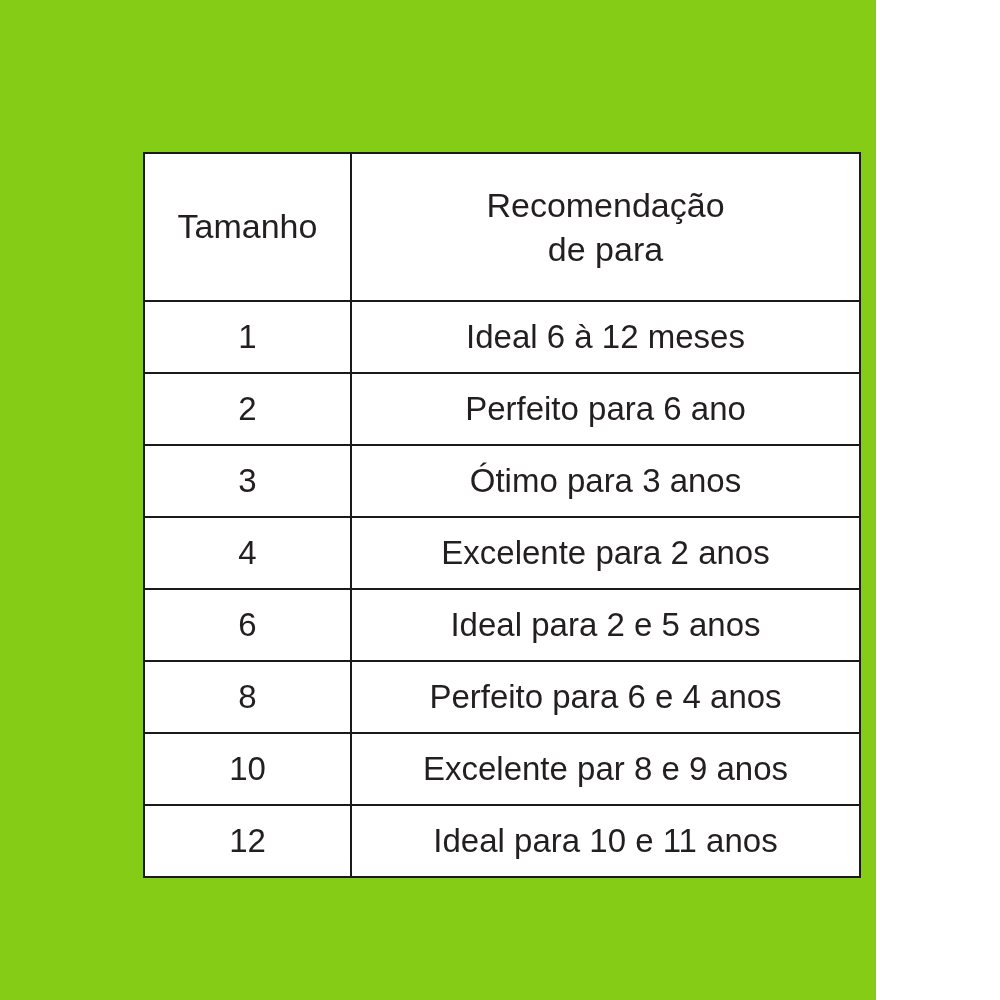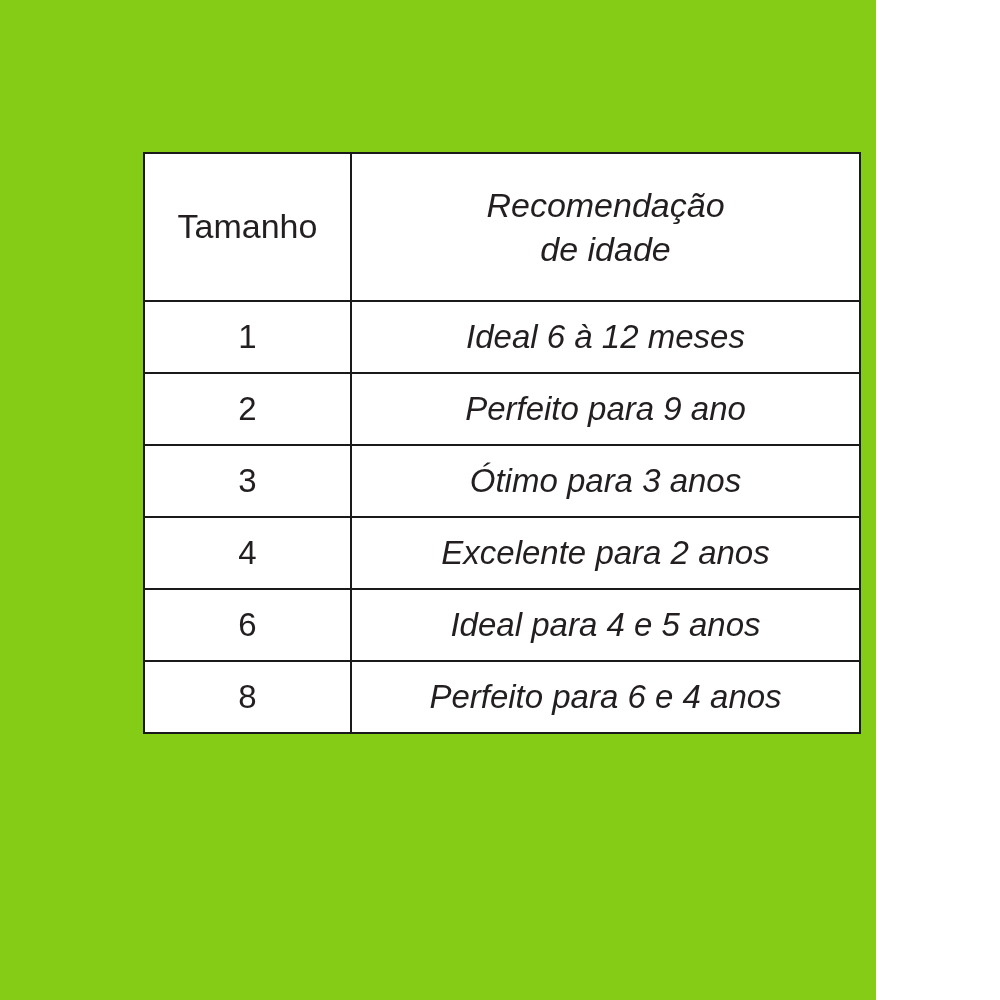--- a/index.html
+++ b/index.html
@@ -30,21 +30,21 @@
     border: 2px solid #1a1a1a;
     text-align: center;
     vertical-align: middle;
     color: #231f20;
     font-size: 33px;
     line-height: 1.28;
     padding: 0;
     font-weight: 400;
   }
   .col-size { width: 205px; }
-  .col-rec  { width: 507px; font-style: italic; }
+  .col-rec  { width: 507px; }
 
   .head-row td {
     height: 146px;
     font-size: 34px;
   }
   .head-rec-inner {
     display: block;
     line-height: 1.3;
   }
   .body-row td {
@@ -54,43 +54,51 @@
 </head>
 <body>
 
 <div class="page">
   <table class="size-table">
     <tbody>
       <tr class="head-row">
         <td class="col-size">Tamanho</td>
         <td class="col-rec">
           <span class="head-rec-inner">Recomendação</span>
-          <span class="head-rec-inner">de idade</span>
+          <span class="head-rec-inner">de para</span>
         </td>
       </tr>
 
       <tr class="body-row">
         <td class="col-size">1</td>
         <td class="col-rec">Ideal 6 à 12 meses</td>
       </tr>
       <tr class="body-row">
         <td class="col-size">2</td>
-        <td class="col-rec">Perfeito para 9 ano</td>
+        <td class="col-rec">Perfeito para 6 ano</td>
       </tr>
       <tr class="body-row">
         <td class="col-size">3</td>
         <td class="col-rec">Ótimo para 3 anos</td>
       </tr>
       <tr class="body-row">
         <td class="col-size">4</td>
         <td class="col-rec">Excelente para 2 anos</td>
       </tr>
       <tr class="body-row">
         <td class="col-size">6</td>
-        <td class="col-rec">Ideal para 4 e 5 anos</td>
+        <td class="col-rec">Ideal para 2 e 5 anos</td>
       </tr>
       <tr class="body-row">
         <td class="col-size">8</td>
         <td class="col-rec">Perfeito para 6 e 4 anos</td>
+      </tr>
+      <tr class="body-row">
+        <td class="col-size">10</td>
+        <td class="col-rec">Excelente par 8 e 9 anos</td>
+      </tr>
+      <tr class="body-row">
+        <td class="col-size">12</td>
+        <td class="col-rec">Ideal para 10 e 11 anos</td>
       </tr>
     </tbody>
   </table>
 </div>
 
 </body></html>

